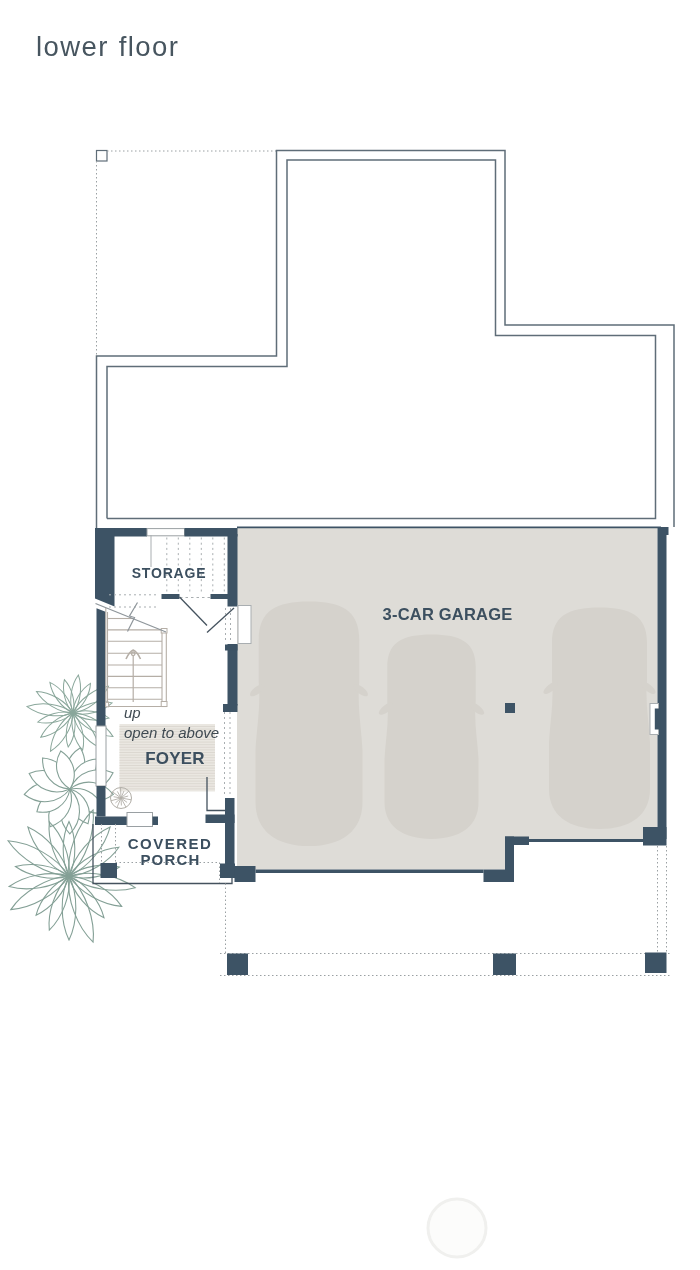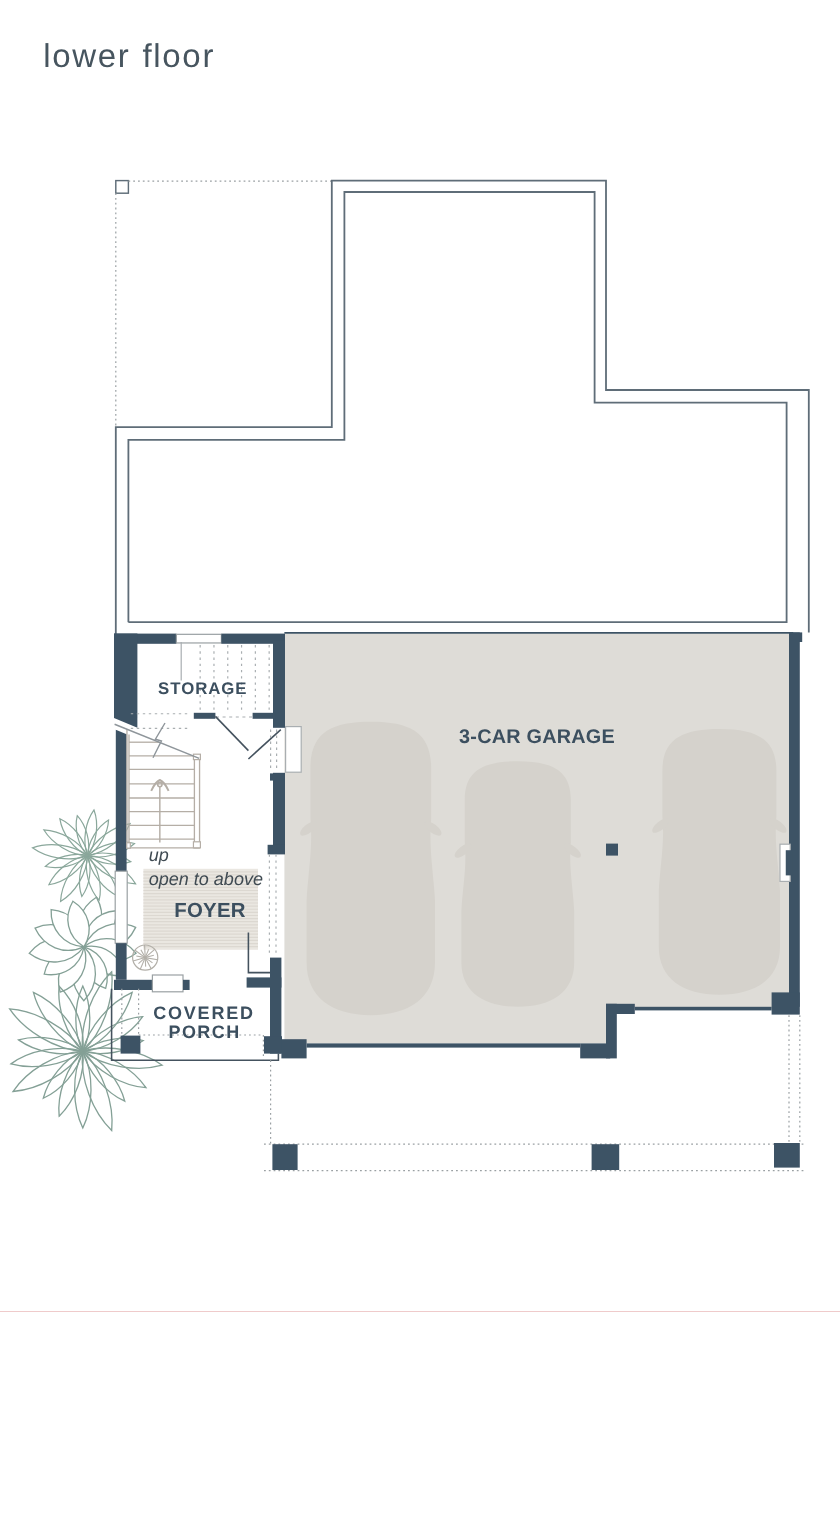--- a/index.html
+++ b/index.html
@@ -1,16 +1,16 @@
 <!DOCTYPE html>
 <html><head>
 <meta charset="utf-8">
 <style>
 html,body{margin:0;padding:0;background:#ffffff;}
-#page{position:relative;width:700px;height:1093px;background:#b91c1c;overflow:hidden;
+#page{position:relative;width:700px;height:1270px;background:#b91c1c;overflow:hidden;
 font-family:"Liberation Sans", sans-serif;}
 </style>
 </head>
 <body>
 <div id="page">
 <svg width="700" height="1270" viewBox="0 0 700 1270">
 
 <rect x="0" y="0" width="700" height="1270" fill="#ffffff"></rect>
 
 <text x="36" y="55.5" font-size="27.5" letter-spacing="1.4" fill="#47555f">lower<tspan dx="10">floor</tspan></text>

